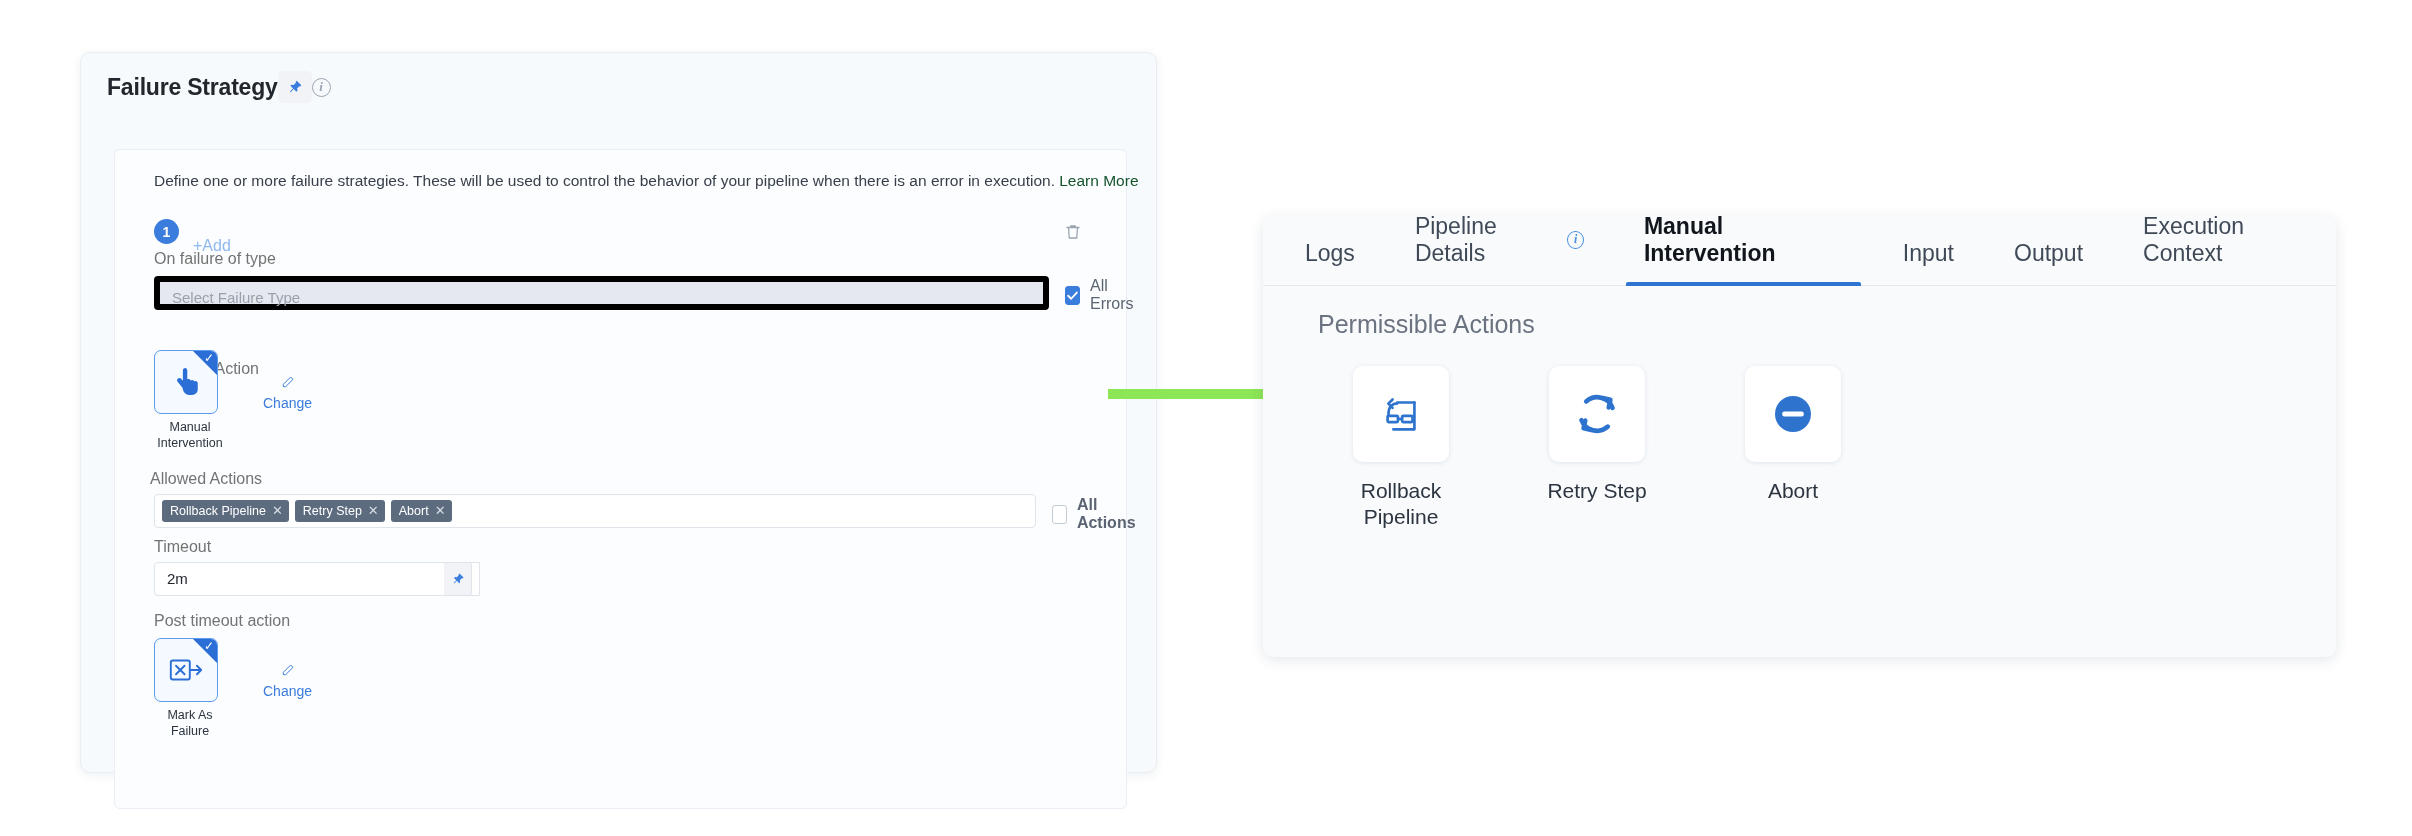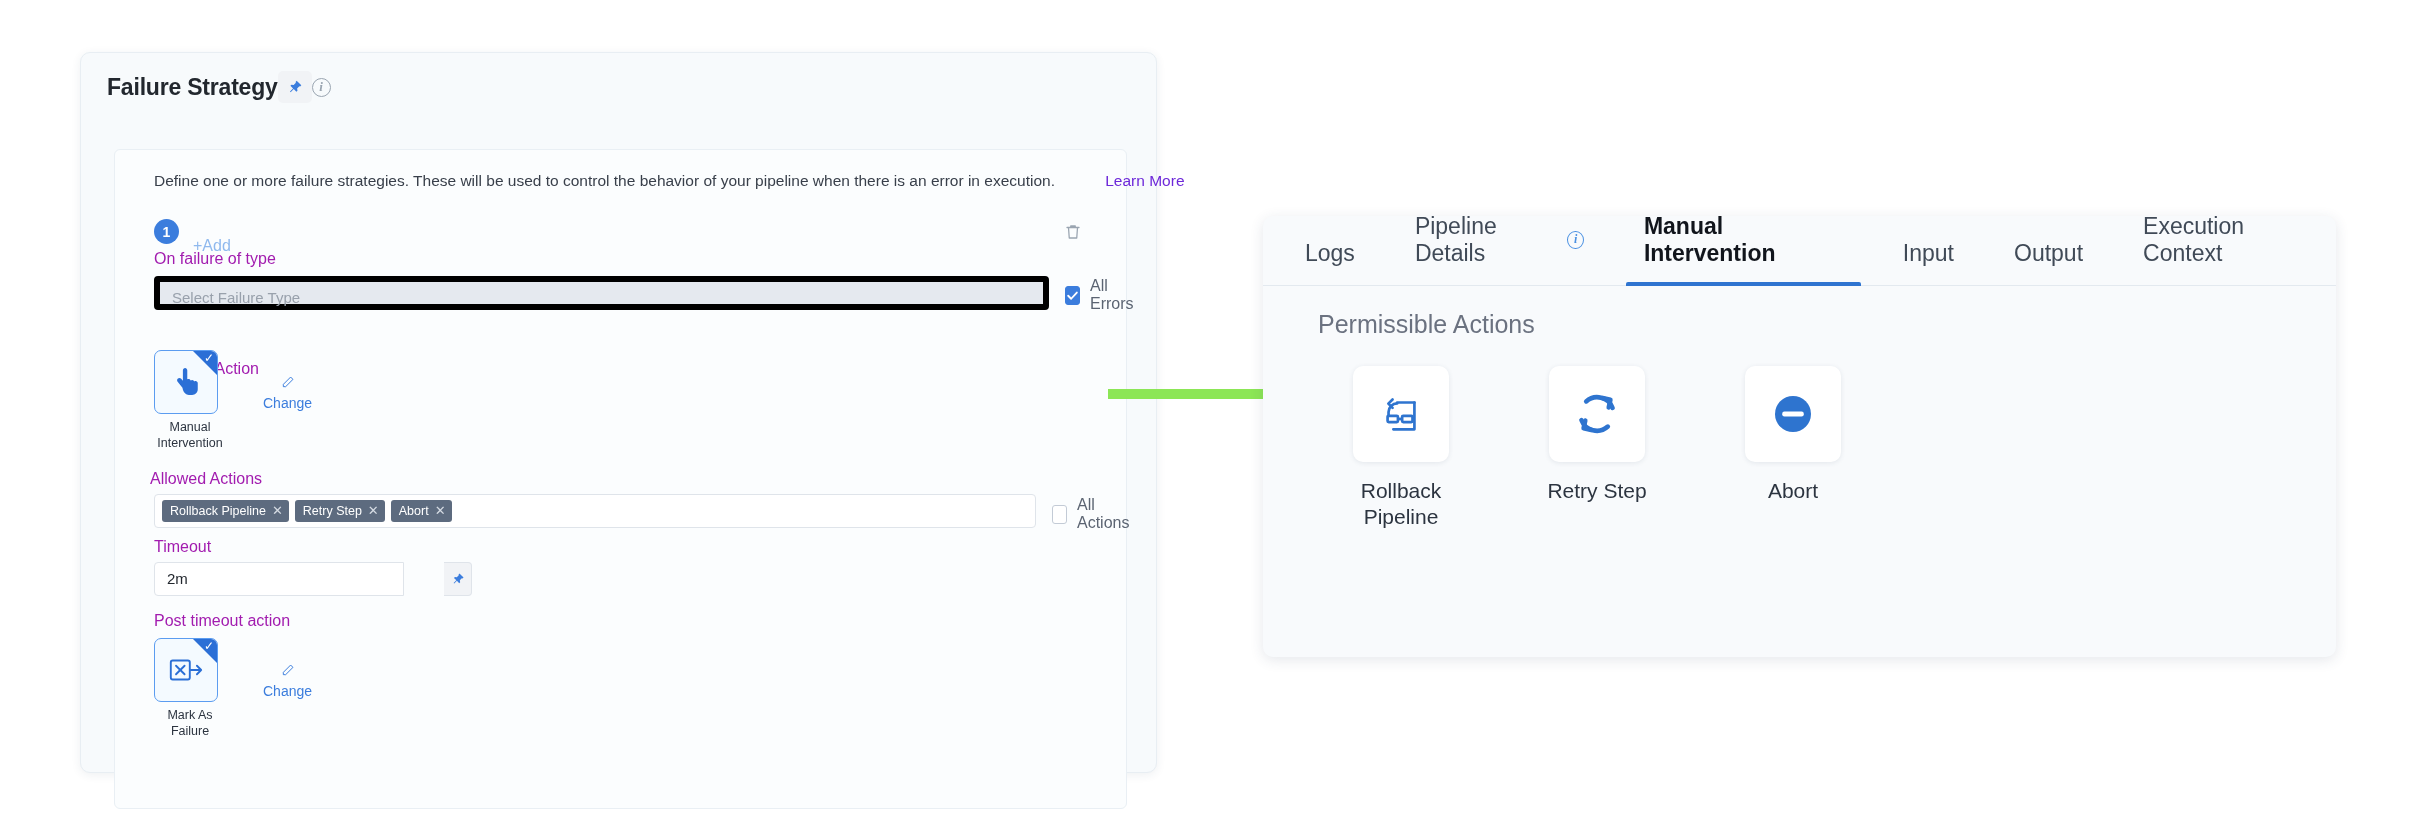--- a/index.html
+++ b/index.html
@@ -67,21 +67,21 @@
     border-radius: 6px;
   }
 
   .desc {
     position: absolute;
     left: 39px; top: 22px;
     font-size: 15.5px;
     color: #383f4a;
     white-space: nowrap;
   }
-  .desc a { color: #6d28d9; text-decoration: none; margin-left: 46px; }
+  .desc a { color: #14532d; text-decoration: none; }
 
   .addrow {
     position: absolute;
     left: 39px; top: 58px;
     display: flex; align-items: center; gap: 14px;
     width: 930px;
   }
   .num-badge {
     width: 25px; height: 25px;
     border-radius: 50%;
@@ -95,21 +95,21 @@
   }
   .trash-btn {
     margin-left: auto;
     width: 22px; height: 22px;
     display:flex; align-items:center; justify-content:center;
   }
 
   .field-label {
     position: absolute;
     font-size: 16px;
-    color: #a21caf;
+    color: #737373;
   }
   .select-box {
     position: absolute;
     height: 34px;
     background: #e5e9ef;
     border: 6px solid #000000;
     border-radius: 4px;
     font-size: 15px;
     color: #99a1ac;
     padding: 7px 12px;
@@ -358,27 +358,27 @@
         </span>
         <span class="tag">
           <span>Retry Step</span>
           <span class="tag-x">✕</span>
         </span>
         <span class="tag">
           <span>Abort</span>
           <span class="tag-x">✕</span>
         </span>
       </div>
-      <div class="cb-row" style="left:937px; top:346px;">
+      <div class="cb-row" style="left:937px; top:346px;font-weight:bold;">
         <span class="cb"></span>
         <span class="cb-label">All Actions</span>
       </div>
 
       <div class="field-label" style="left:39px; top:388px;">Timeout</div>
-      <div class="text-input" style="left:39px; top:412px; width:250px;">2m</div>
+      <div class="text-input" style="left:39px; top:412px; width:326px;">2m</div>
       <div class="input-pin" style="left:329px; top:412px;">
         <svg width="14" height="14" viewBox="0 0 24 24" fill="#3b7ddd">
           <path d="M14.5 2.5l7 7-1.8 1.8-1.2-.4-3.3 3.3.5 3.3-1.6 1.6-4-4-4.6 4.6-1-1 4.6-4.6-4-4 1.6-1.6 3.3.5 3.3-3.3-.4-1.2z"></path>
         </svg>
       </div>
 
       <div class="field-label" style="left:39px; top:462px;">Post timeout action</div>
       <div class="action-card-wrap" style="left:39px; top:488px;">
         <div class="action-card">
           <svg width="38" height="30" viewBox="0 0 40 30" fill="none" stroke="#2b6fd6" stroke-width="2">

